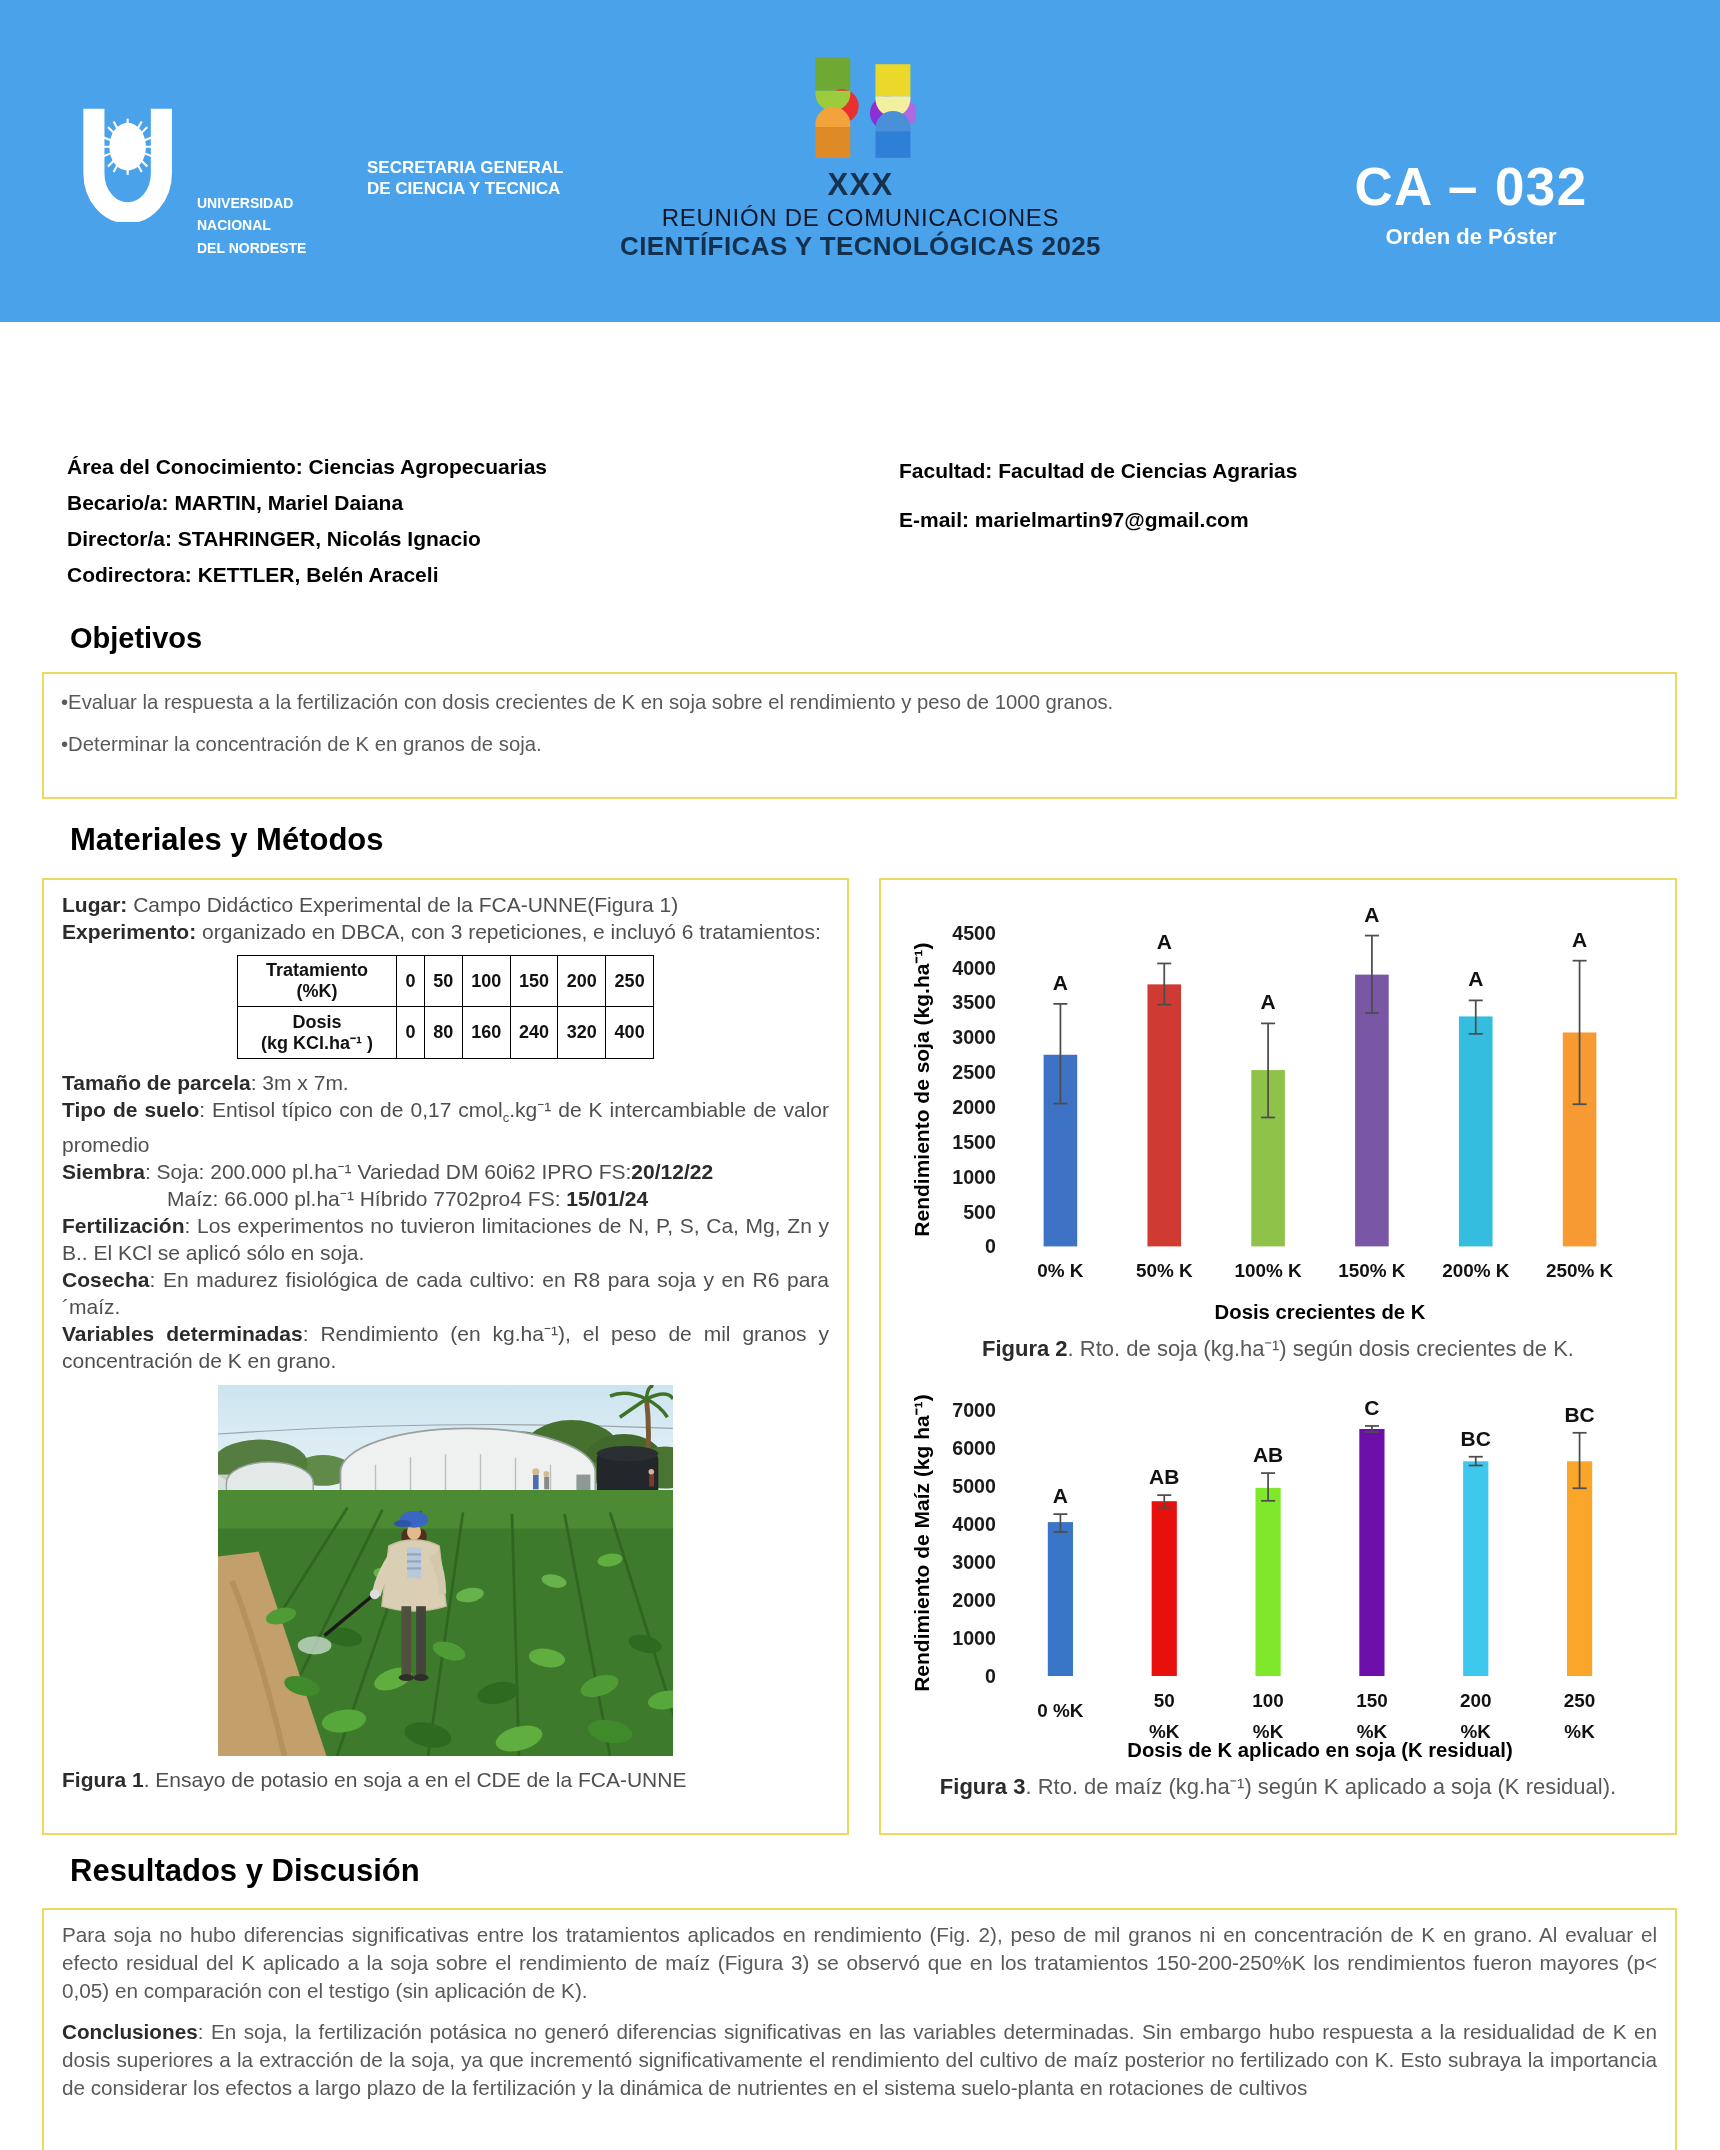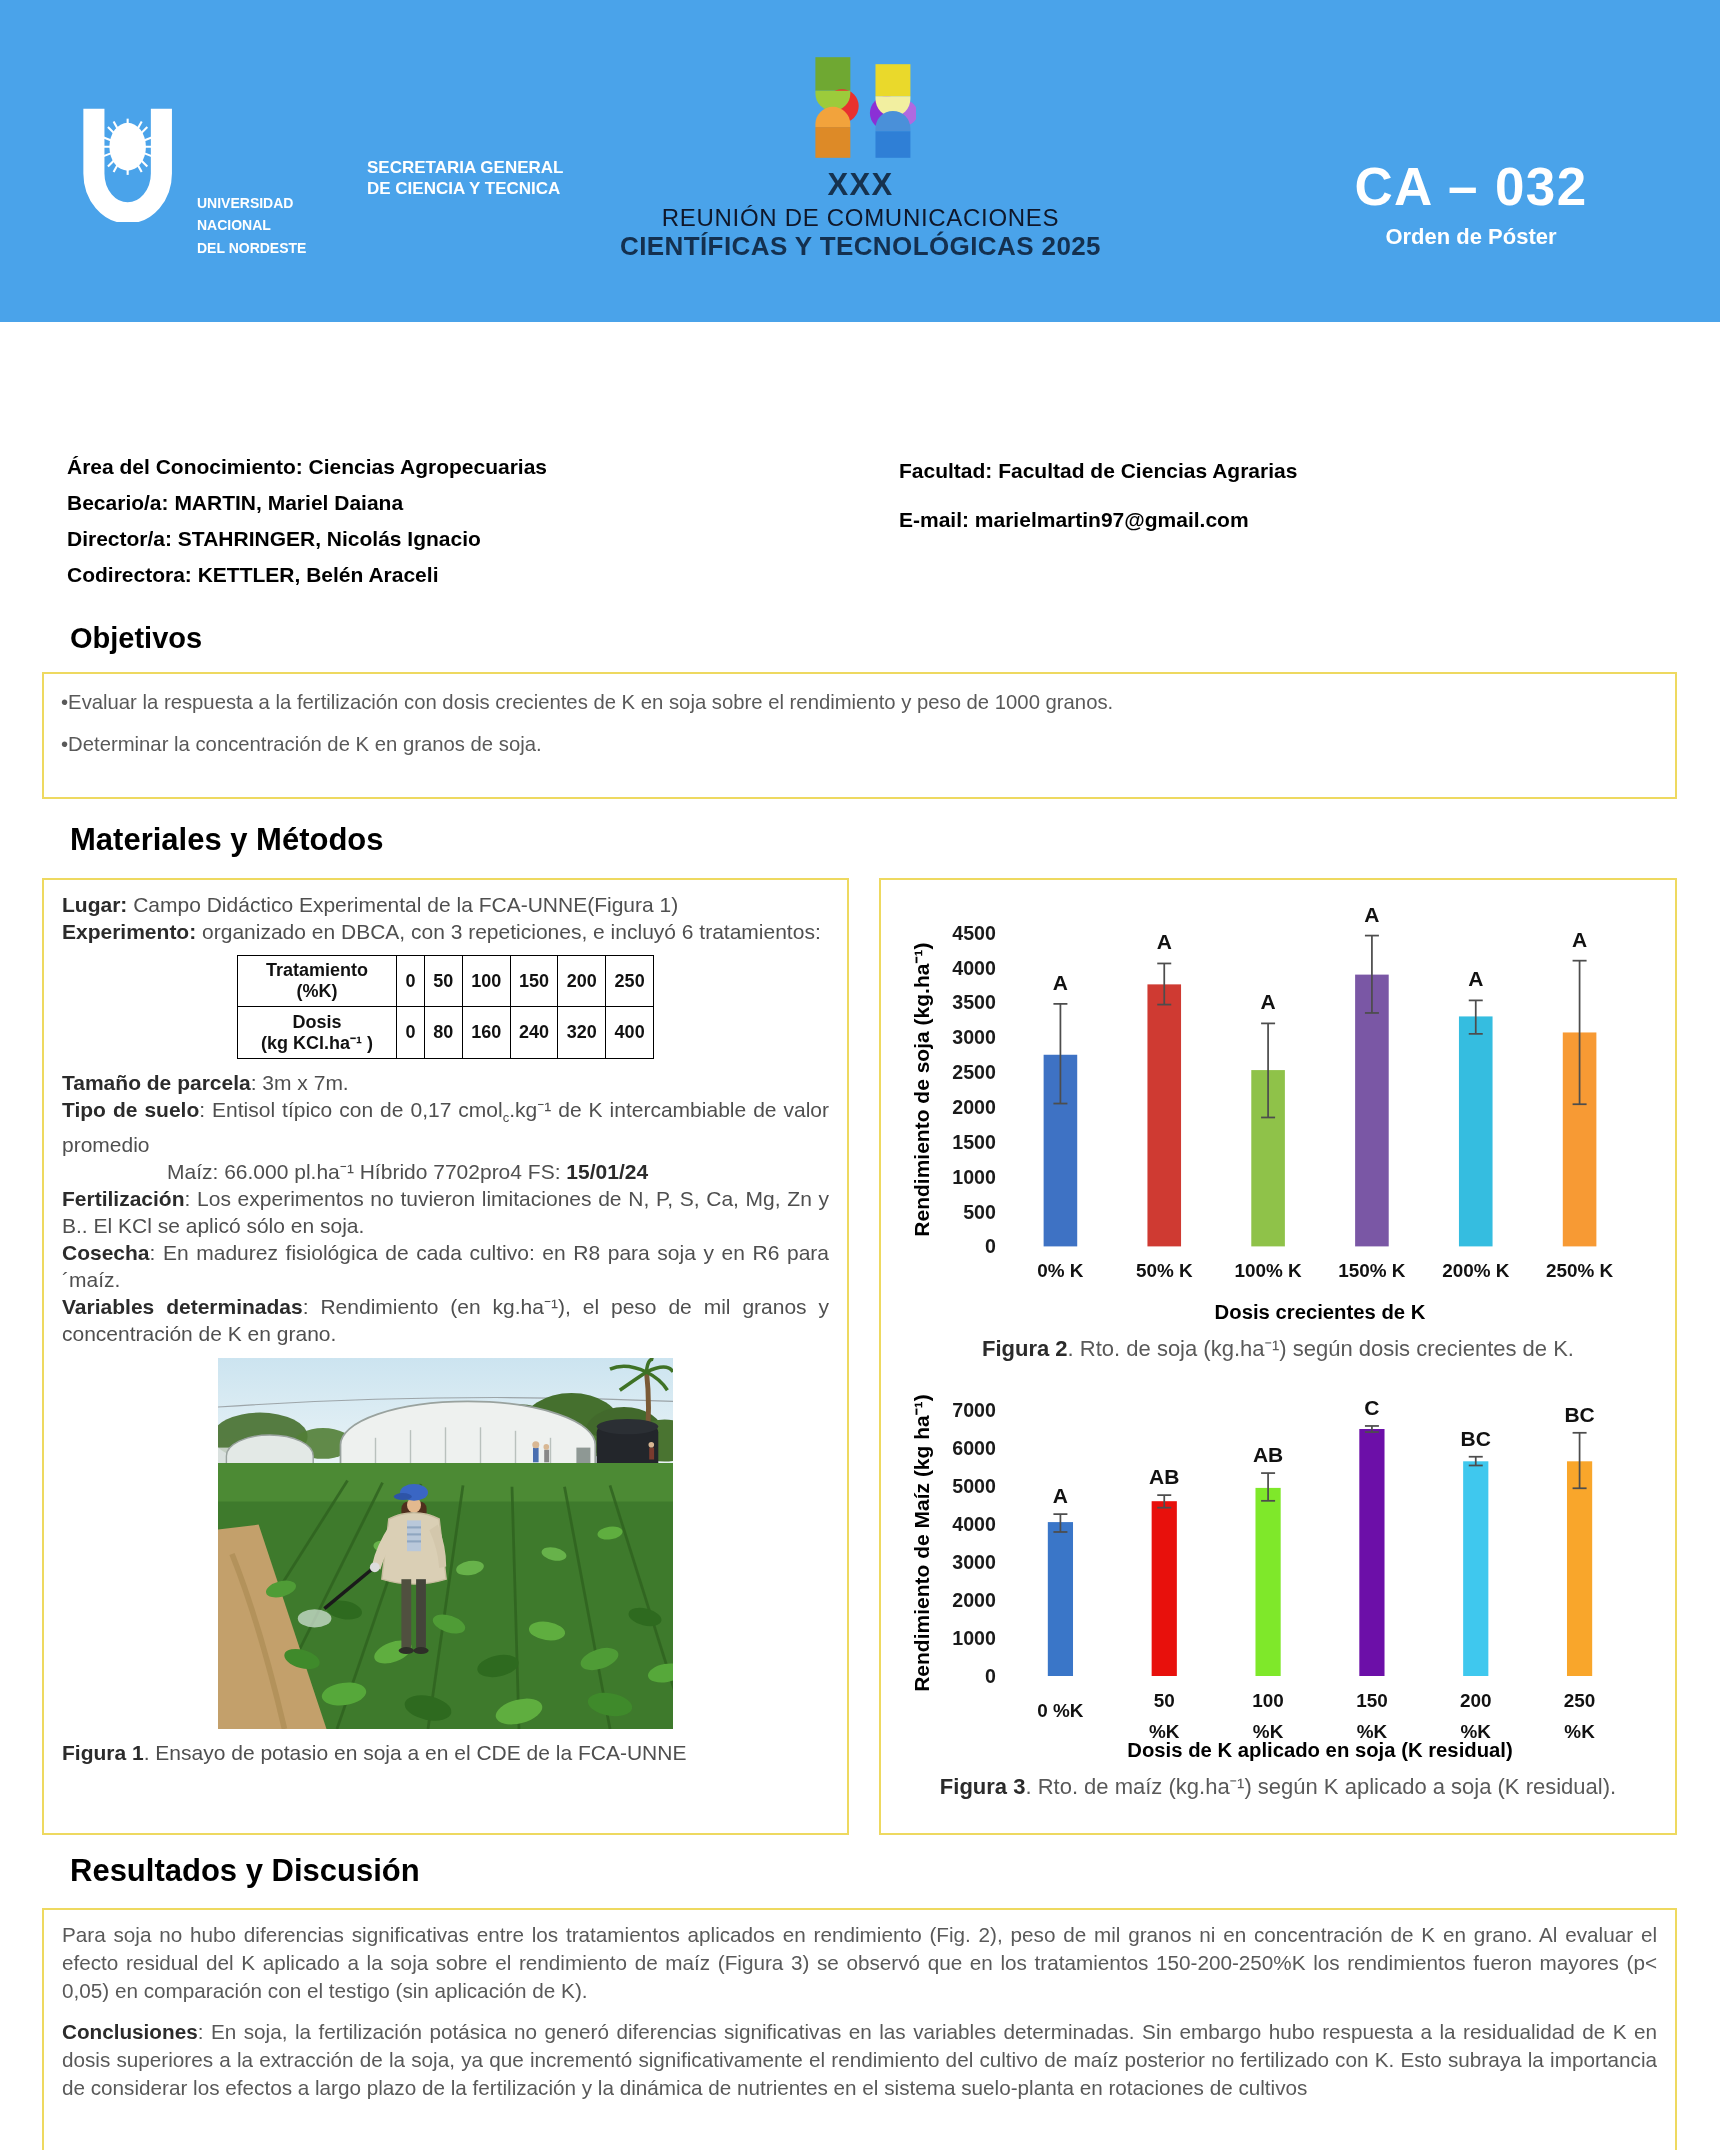--- a/index.html
+++ b/index.html
@@ -158,20 +158,21 @@
         <td>160</td>
         <td>240</td>
         <td>320</td>
         <td>400</td>
       </tr>
     </tbody>
       </table>
 
     <p><span class="b">Tamaño de parcela</span><span>: 3m x 7m.</span></p>
     <p><span class="b">Tipo de suelo</span><span>: Entisol típico con de 0,17 cmol</span><span class="sub">c</span><span>.kg⁻¹ de K intercambiable de valor promedio</span></p>
+    <p><span class="b">Siembra</span><span>: Soja: 200.000 pl.ha⁻¹ Variedad DM 60i62 IPRO  FS:</span><span class="b">20/12/22</span></p>
     <p class="indent"><span>Maíz:  66.000 pl.ha⁻¹  Híbrido 7702pro4   FS: </span><span class="b">15/01/24</span></p>
     <p><span class="b">Fertilización</span><span>: Los experimentos no tuvieron limitaciones de N, P, S, Ca, Mg, Zn y B.. El KCl se aplicó sólo en soja.</span></p>
     <p><span class="b">Cosecha</span><span>: En madurez fisiológica de cada cultivo: en R8 para soja y en R6 para ´maíz.</span></p>
     <p><span class="b">Variables determinadas</span><span>: Rendimiento (en kg.ha⁻¹), el peso de mil granos y  concentración de K en grano.</span></p>
 
     <div class="photo-wrap">
       <svg viewBox="0 0 650 530" width="455" height="371" aria-hidden="true">
         <defs>
           <linearGradient id="skyg" x1="0" y1="0" x2="0" y2="1">
             <stop offset="0" stop-color="#CCE4F0"></stop>

